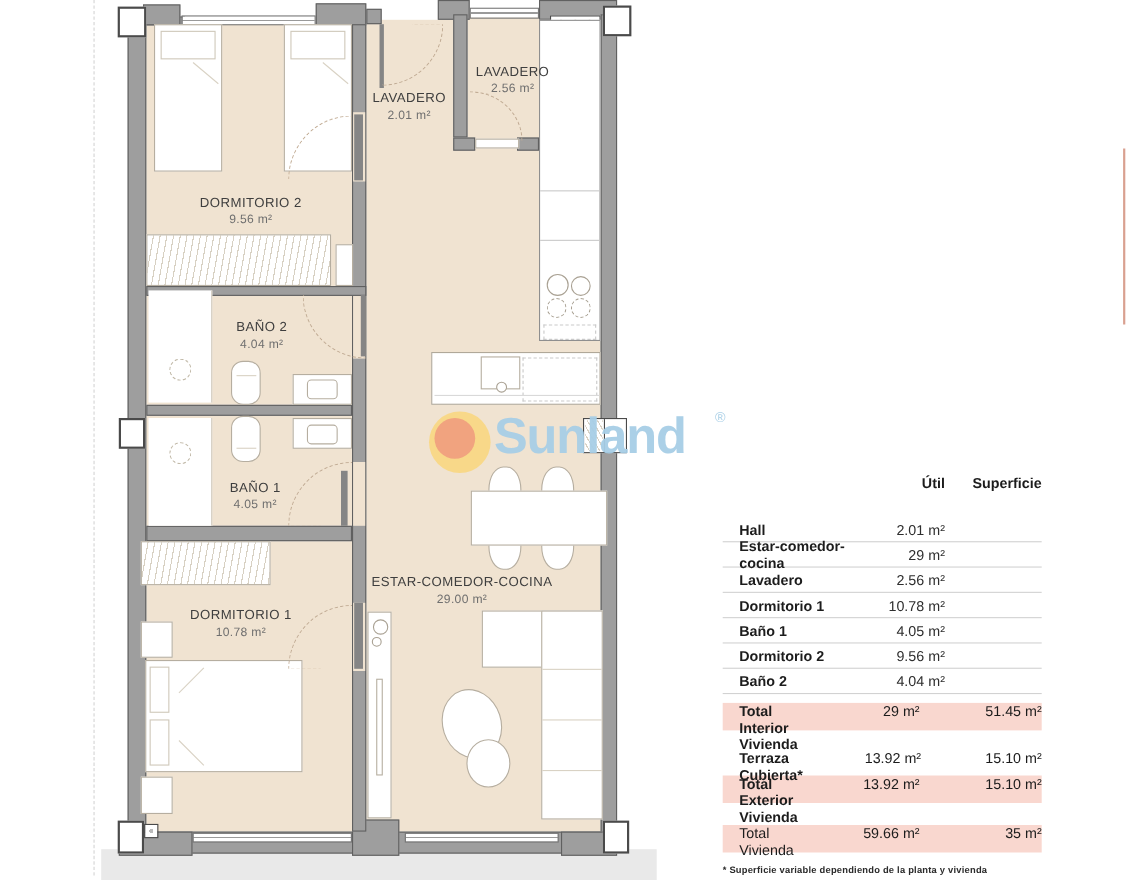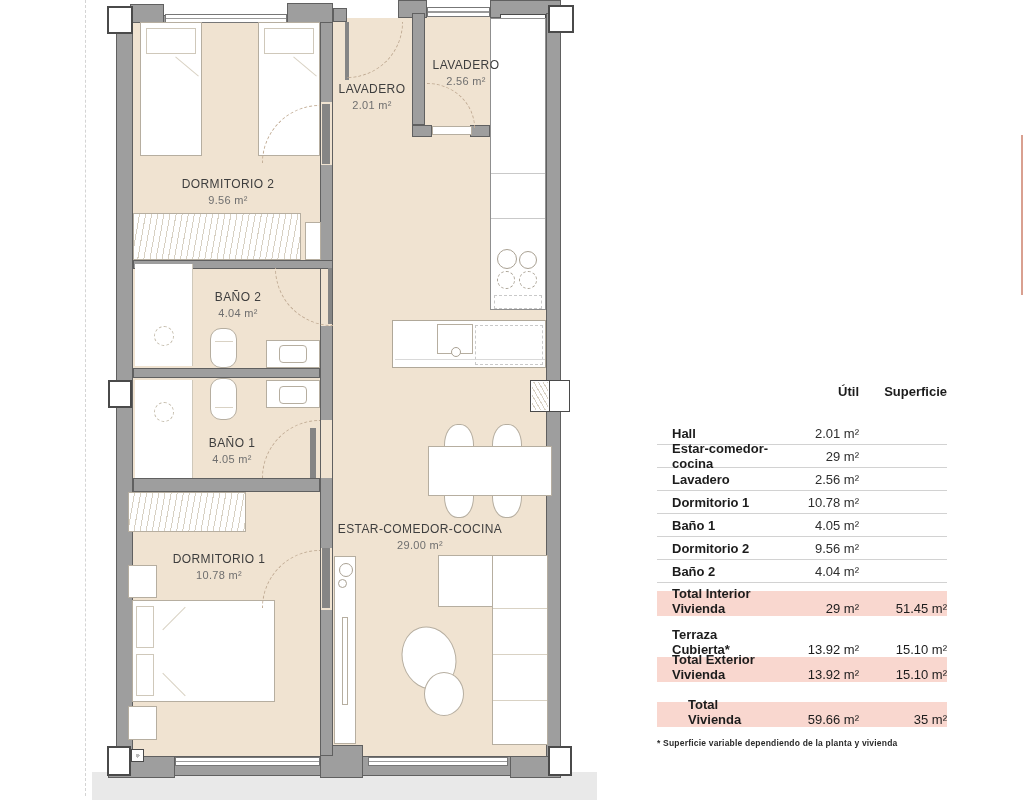--- a/index.html
+++ b/index.html
@@ -17,28 +17,28 @@
   .dash{position:absolute;border:1px dashed #c9c9c9;box-sizing:border-box;}
   .arc{position:absolute;box-sizing:border-box;border:0 dashed #c2ad96;}
   .circle{border-radius:50%;}
   .dot{display:inline-block;border:1px solid #a9a193;border-radius:50%;background:#fff;}
   .rlabel{position:absolute;text-align:center;color:#3e3e3e;font-size:12px;letter-spacing:.4px;white-space:nowrap;transform:translateX(-50%);z-index:30;}
   .rarea{display:block;font-size:11px;color:#6f6f6f;letter-spacing:.3px;margin-top:3px;}
   .divline{position:absolute;background:#d9d2c4;}
 
   
   #areas-table{position:absolute;left:657px;top:384px;width:290px;font-size:13px;color:#1c1c1c;}
-  #areas-table .thead{display:flex;font-weight:bold;height:20px;margin-bottom:18px;}
+  #areas-table .thead{display:flex;font-weight:bold;height:20px;margin-bottom:18px;margin-top:48px;}
   #areas-table .c-label{flex:1;}
   #areas-table .c-util{width:86px;text-align:right;}
   #areas-table .c-cons{width:88px;text-align:right;}
   .trow{display:flex;align-items:center;height:23px;border-bottom:1px solid #d2d2d2;padding-left:15px;box-sizing:border-box;}
   .trow .c-label{font-weight:bold;}
   .trow .c-util,.trow .c-cons{color:#2e2e2e;}
-  .totalrow{display:flex;align-items:flex-end;height:25px;padding-left:15px;box-sizing:border-box;}
+  .totalrow{display:flex;align-items:flex-start;height:25px;padding-left:15px;box-sizing:border-box;gap:23px;}
   .pinkbg{background:#f9d7cf;}
   #footnote{margin-top:11px;font-size:8.5px;font-weight:bold;color:#2a2a2a;letter-spacing:.2px;}
 
   
   #logo{position:absolute;left:388px;top:368px;width:290px;height:68px;z-index:40;pointer-events:none;}
   #logo .sun-outer{position:absolute;left:2px;top:6px;width:56px;height:56px;border-radius:50%;background:rgba(251,212,110,.72);}
   #logo .sun-inner{position:absolute;left:7px;top:12px;width:37px;height:37px;border-radius:50%;background:rgba(238,148,124,.78);}
   #logo .word{position:absolute;left:61px;top:1px;font-size:46px;font-weight:bold;letter-spacing:-1px;color:rgba(167,206,230,.95);}
   #logo .reg{position:absolute;left:262px;top:4px;font-size:13px;color:rgba(167,206,230,.95);}
 </style>
@@ -215,20 +215,26 @@
   </div>
   <div class="rlabel" style="left:219px;top:552px;">
     <span>DORMITORIO 1</span>
     <span class="rarea">10.78 m²</span>
   </div>
   <div class="rlabel" style="left:420px;top:522px;">
     <span>ESTAR-COMEDOR-COCINA</span>
     <span class="rarea">29.00 m²</span>
   </div>
 
+  <div id="logo">
+    <div class="sun-outer"></div>
+    <div class="sun-inner"></div>
+    <div class="word">Sunland</div>
+    <div class="reg">®</div>
+  </div>
 
   <div id="areas-table">
     <div class="thead">
       <div class="c-label"></div>
       <div class="c-util">Útil</div>
       <div class="c-cons">Superficie</div>
     </div>
 
     <div class="trow">
       <div class="c-label">Hall</div>
@@ -277,21 +283,21 @@
       <div class="c-util">13.92 m²</div>
       <div class="c-cons">15.10 m²</div>
     </div>
     <div class="totalrow pinkbg">
       <div class="c-label" style="font-weight:bold;">Total Exterior Vivienda</div>
       <div class="c-util">13.92 m²</div>
       <div class="c-cons">15.10 m²</div>
     </div>
 
     <div class="totalrow pinkbg" style="margin-top:20px;">
-      <div class="c-label" style="font-weight:bold;margin-left:16px;">Total Vivienda</div>
+      <div class="c-label" style="font-weight:normal;">Total Vivienda</div>
       <div class="c-util">59.66 m²</div>
       <div class="c-cons">35 m²</div>
     </div>
 
     <div id="footnote">* Superficie variable dependiendo de la planta y vivienda</div>
   </div>
 
   <div class="abs" style="left:1021px;top:135px;width:2px;height:160px;background:#d9a090;"></div>
 </div>
 

